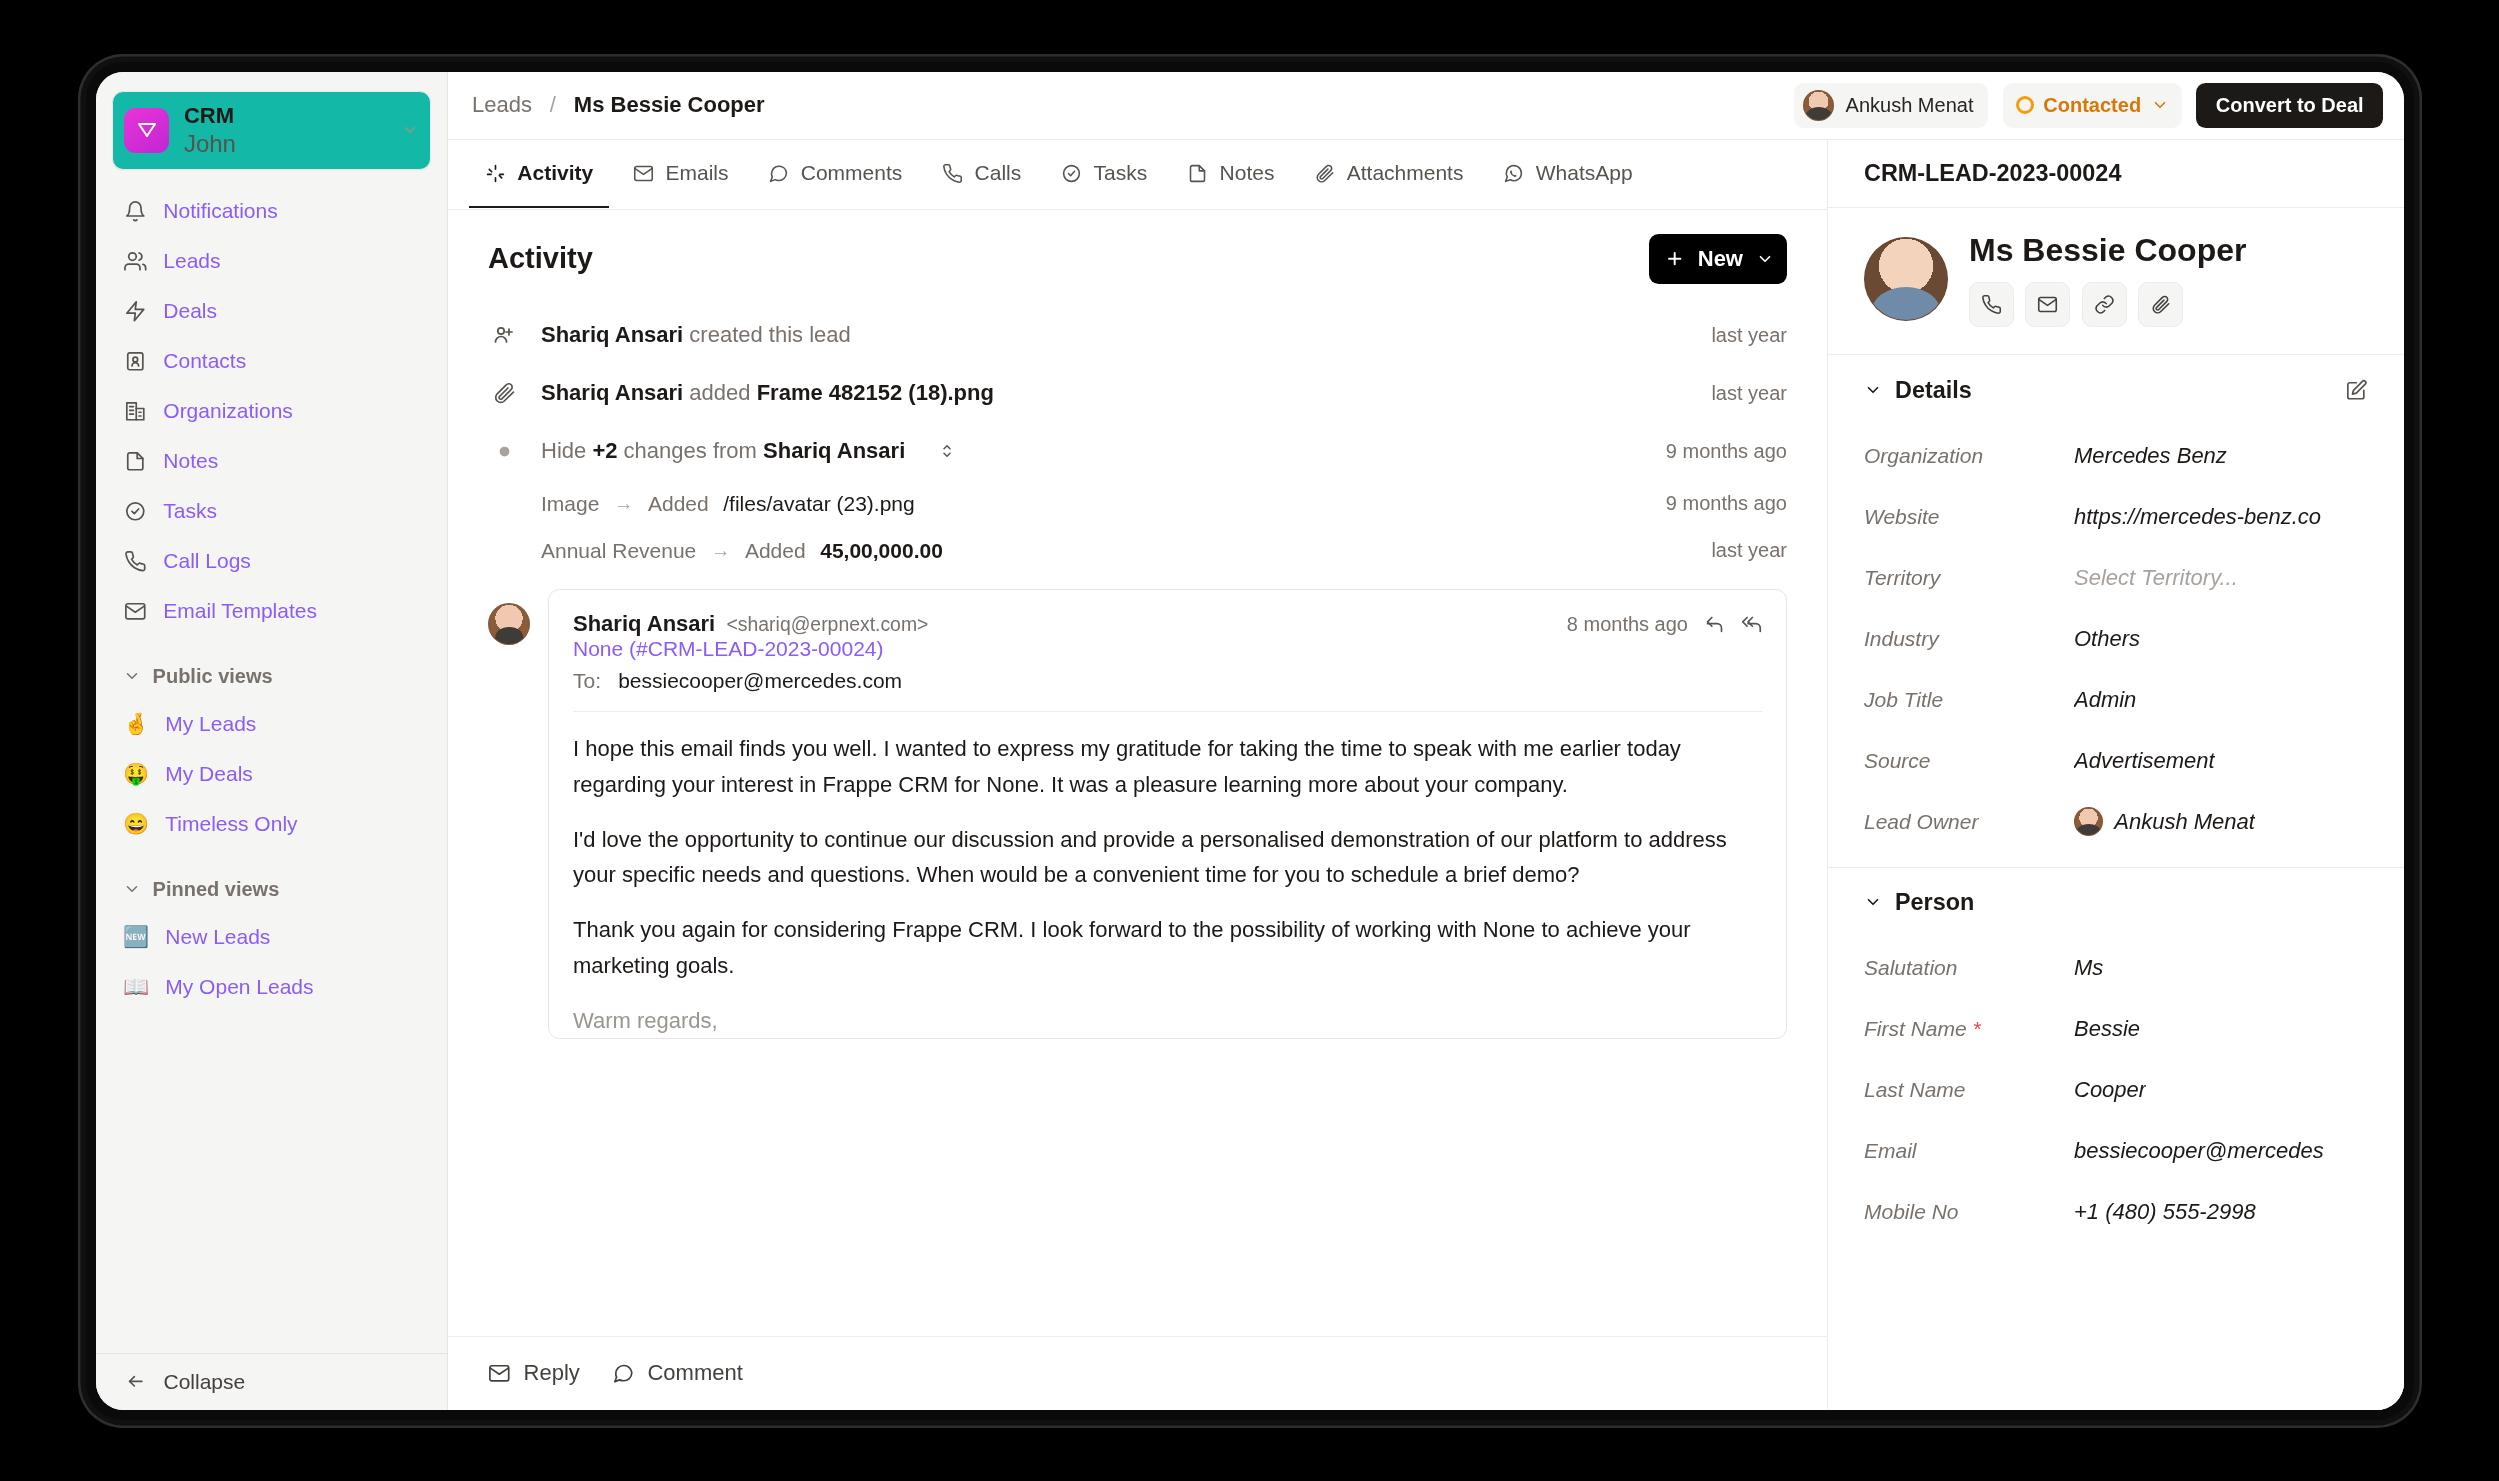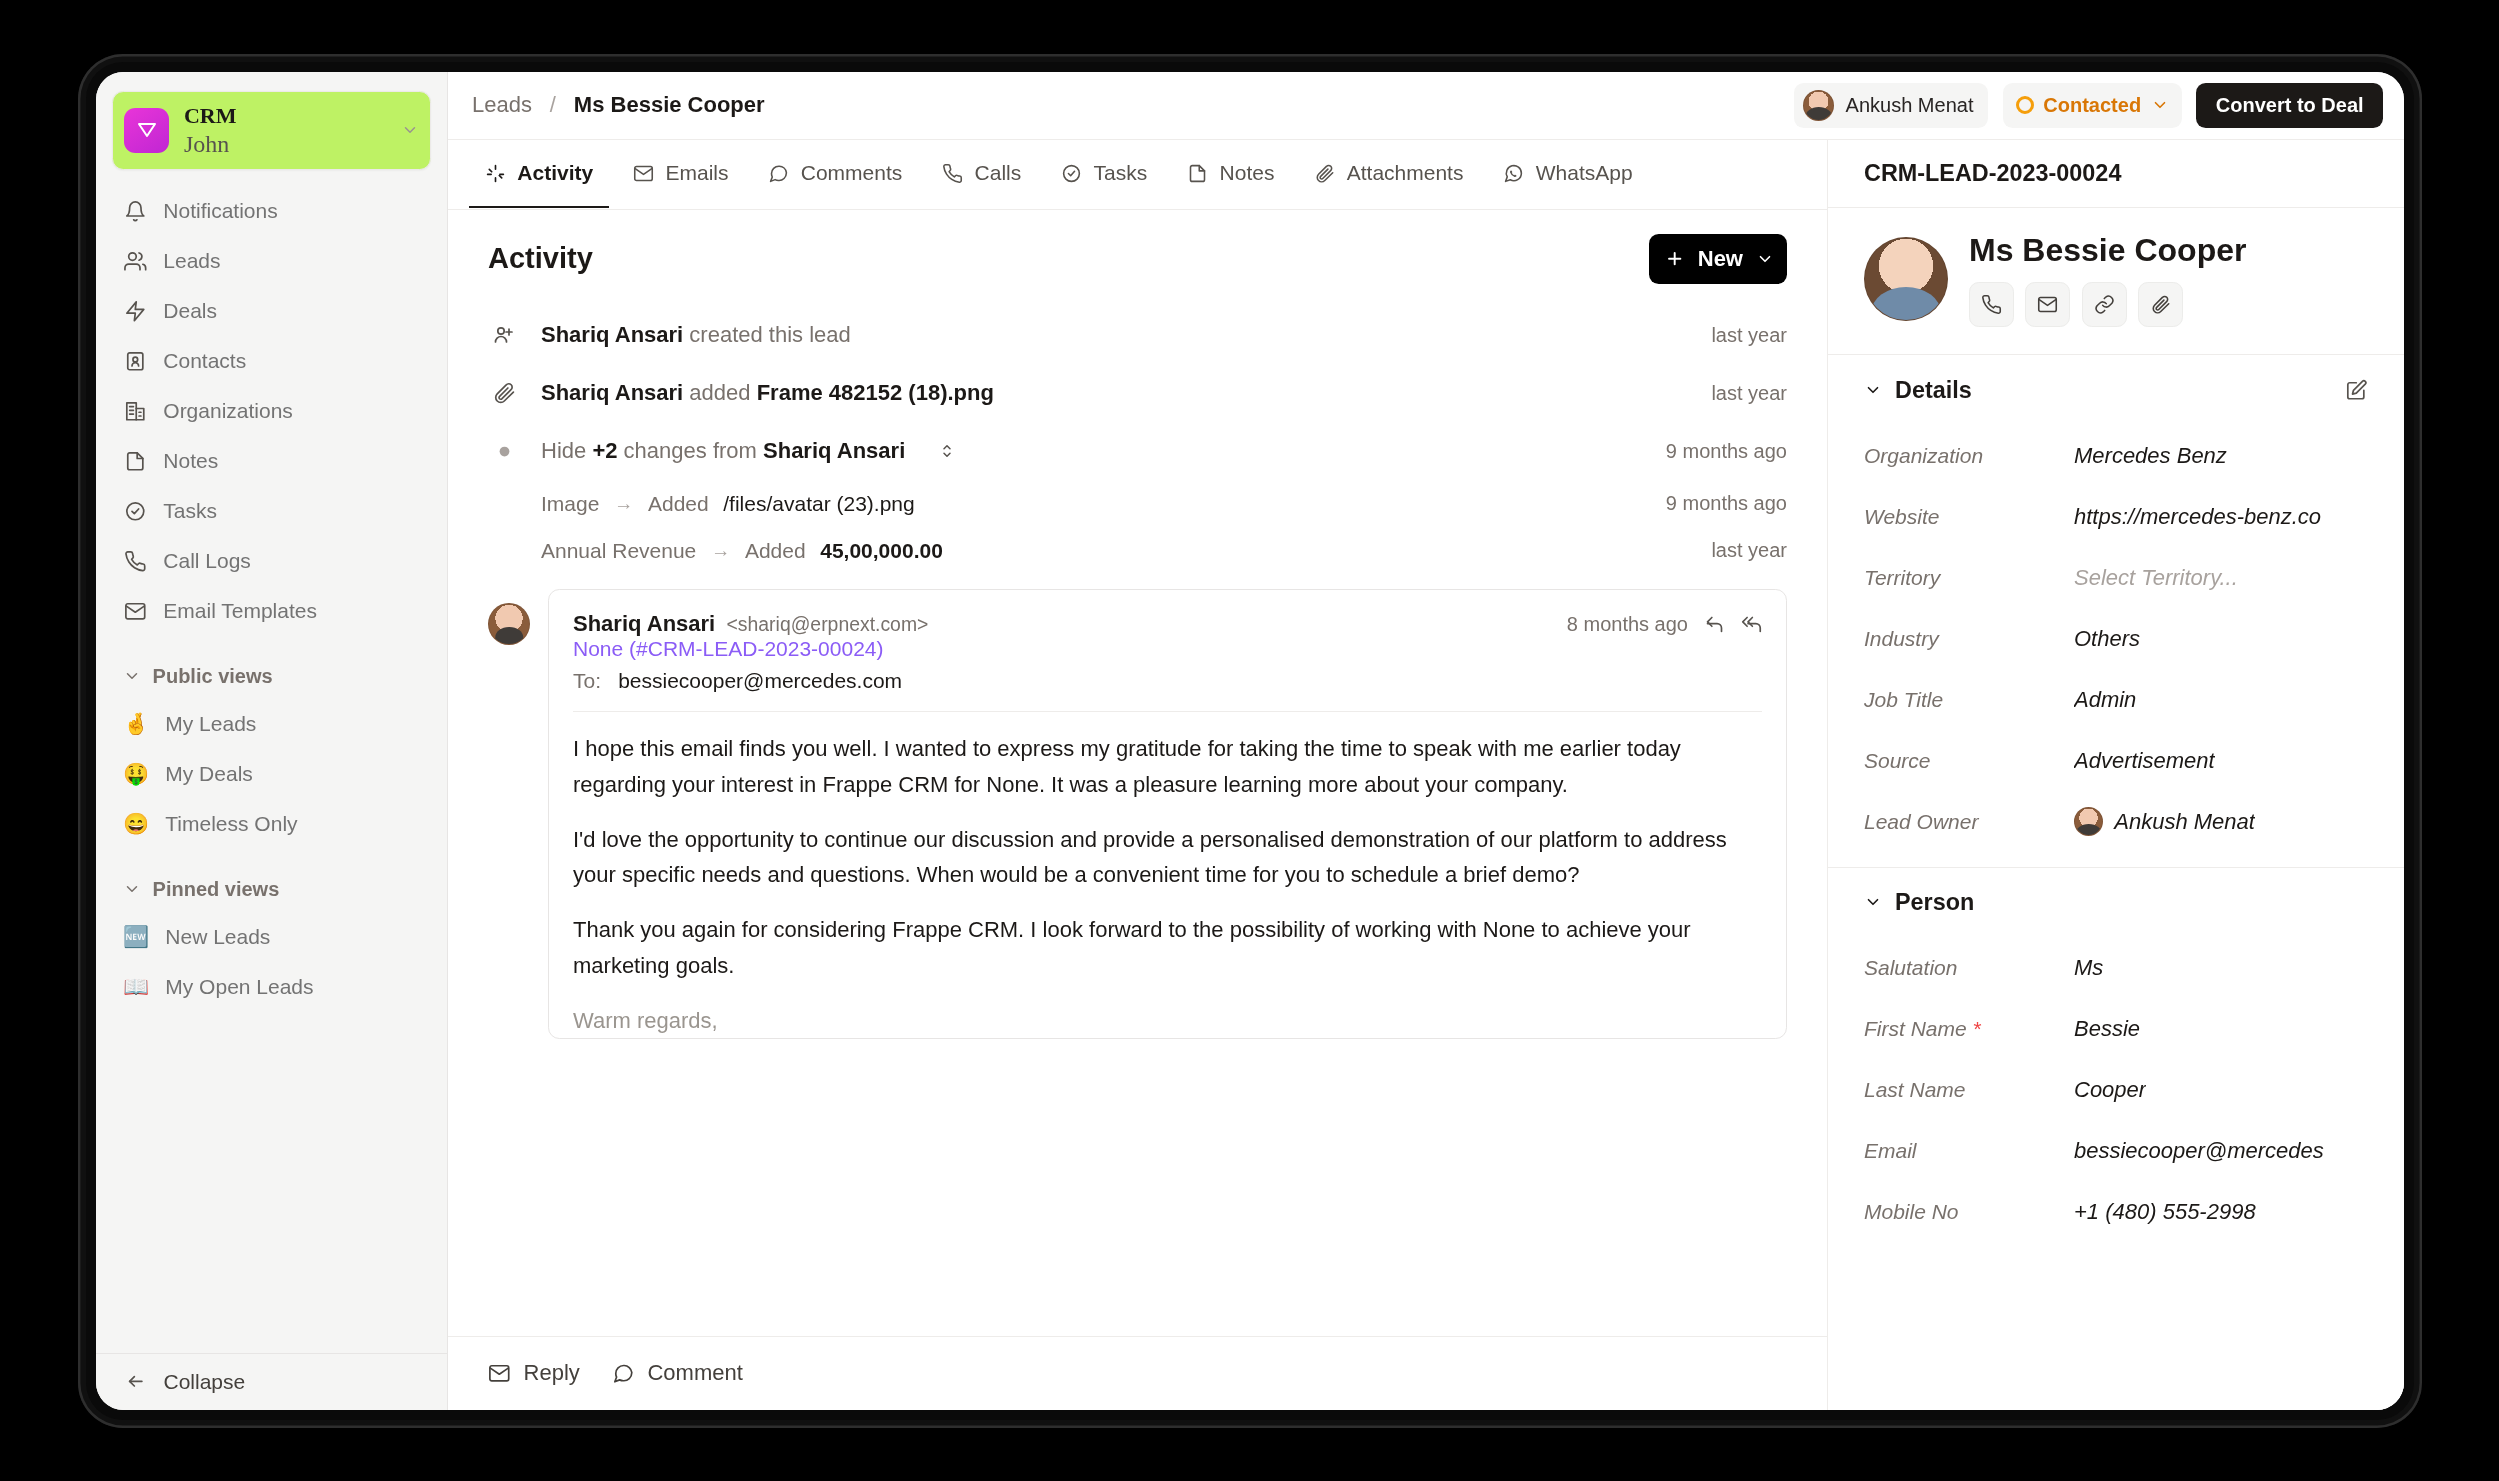--- a/index.html
+++ b/index.html
@@ -46,42 +46,41 @@
     border-right: 0.8px solid #e7e5e4;
     display: flex;
     flex-direction: column;
     padding: 14.6px 0 0 0;
   }
   .brand {
     display:flex; align-items:center; gap:14.6px;
     margin: 4.9px 16px 16px 16px;
     padding: 9.7px 11.3px;
     border-radius: 11.3px;
-    background: #bef264;
+    background: #14b8a6;
     border: 0.8px solid #eceae8;
     box-shadow: 0 0.8px 1.6px rgba(0,0,0,0.04);
-    font-family: Liberation Serif, serif;
   }
   .brand-logo {
     width: 45px; height: 45px; border-radius: 11.3px;
     background: linear-gradient(145deg,#e935d8,#c026d3);
     display:flex; align-items:center; justify-content:center;
     flex: 0 0 45px;
   }
   .brand-text { flex:1; line-height: 1.25; }
   .brand-title { font-size: 22px; font-weight: 700; color:#1c1917; }
   .brand-sub { font-size: 24px; color:#57534e; }
   .chev-small { color:#9a958f; }
 
   .nav { padding: 0 16px; }
   .nav-item {
     display:flex; align-items:center; gap:16px;
     height: 50px; padding: 0 11.3px;
     border-radius: 9.7px;
-    color:#737373;
+    color:#8b5cf6;
     font-size: 21px;
     cursor: default;
   }
   .nav-icon { width:24px; height:24px; flex:0 0 24px; display:flex; align-items:center; justify-content:center; color:#57534e; }
 
   .section {
     margin-top: 18px;
     padding: 0 16px;
   }
   .section-head {

